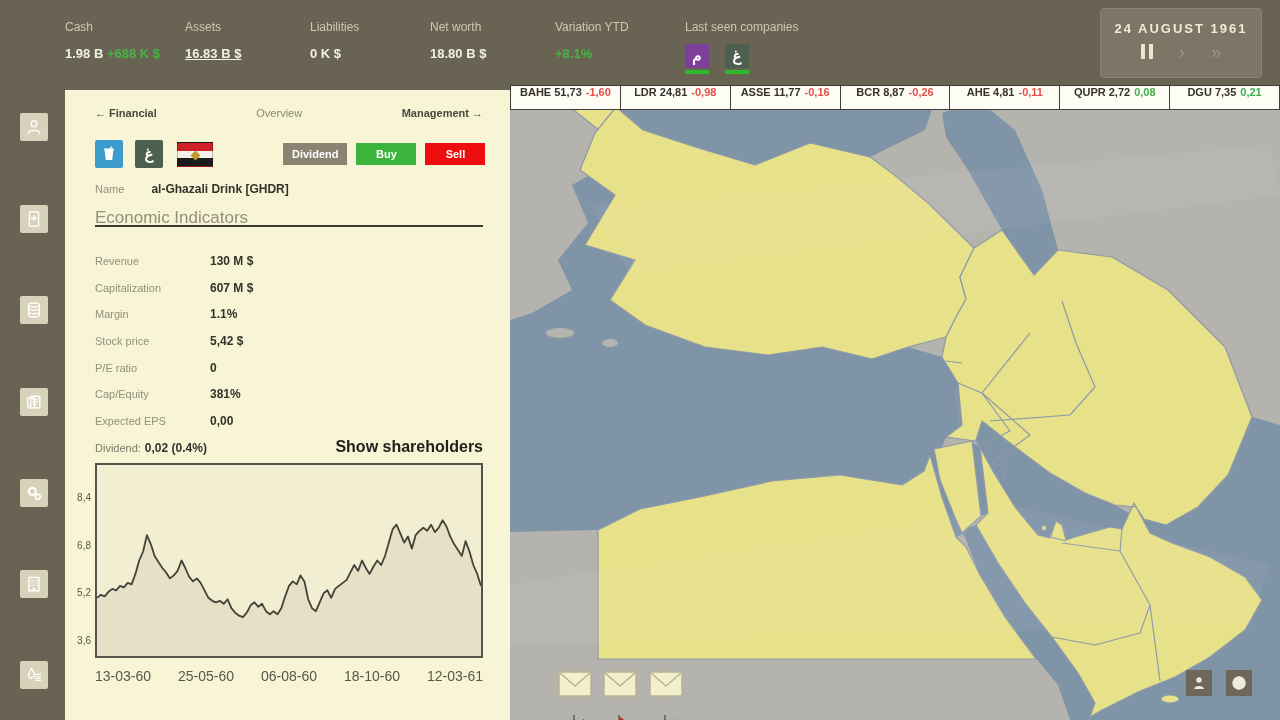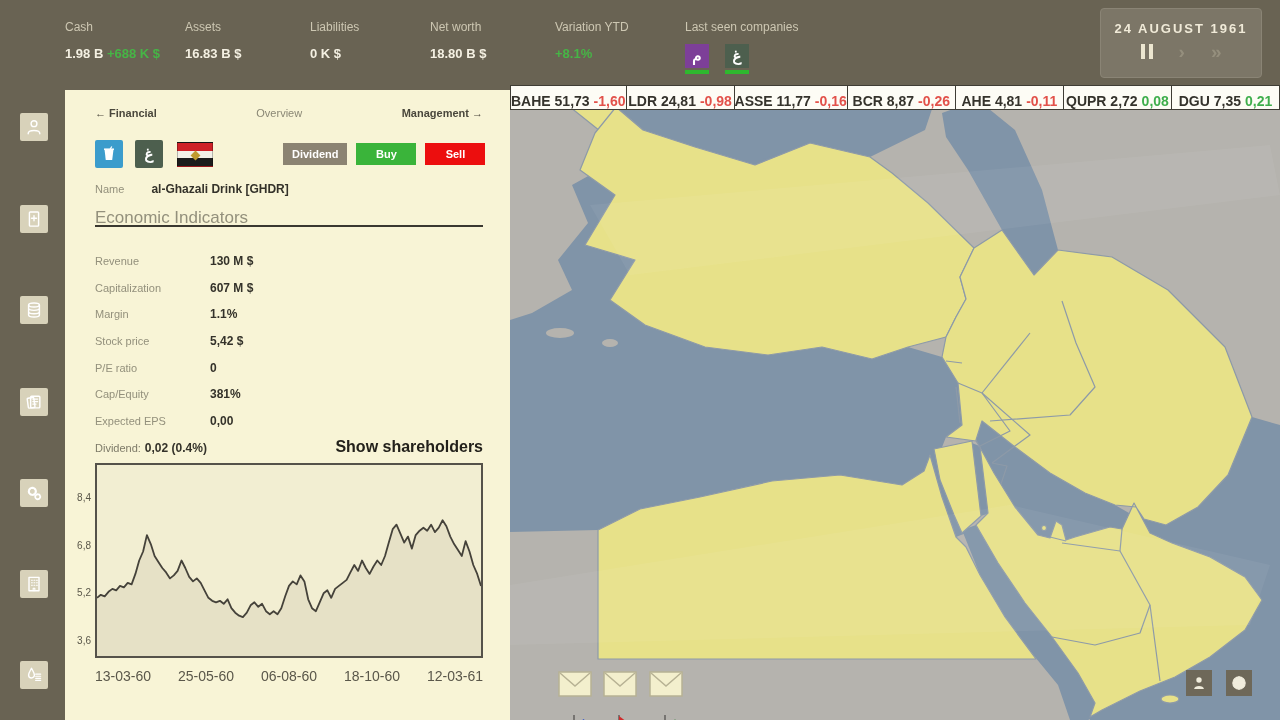--- a/index.html
+++ b/index.html
@@ -13,21 +13,21 @@
   html,body{width:1280px;height:720px;overflow:hidden;font-family:"Liberation Sans",sans-serif;background:var(--brown)}
   #stage{position:relative;width:1280px;height:720px}
 
   
   #topbar{position:absolute;left:0;top:0;width:1280px;height:90px;background:var(--brown);z-index:5}
   .stat{position:absolute;top:20px}
   .stat .lbl{font-size:12px;color:#cdc7b2;margin-bottom:12px}
   .stat .val{font-size:13px;font-weight:bold;color:#f4f0e2}
   .stat .val .delta{color:var(--green);font-weight:bold}
   .stat .val.pos{color:var(--green)}
-  .stat .val.und{cursor:pointer}
+  .stat .val.und{text-decoration:underline;cursor:pointer}
   #lastseen{position:absolute;left:685px;top:20px}
   #lastseen .lbl{font-size:12px;color:#cdc7b2;margin-bottom:10px}
   .chips{display:flex;gap:16px}
   .chip{width:24px;height:24px;display:flex;align-items:center;justify-content:center;
         color:#fff;font-size:15px;font-weight:bold;cursor:pointer}
   .chip-bar{width:24px;height:4px;background:#2eb82e;margin-top:2px}
   #datepanel{position:absolute;left:1100px;top:8px;width:162px;height:70px;background:var(--brown2);
              border:1px solid #8a8475;border-radius:4px;text-align:center;padding-top:12px}
   #datepanel .date{font-size:13px;font-weight:bold;letter-spacing:2px;color:#f0ead8}
   .timectrl{display:flex;justify-content:center;gap:26px;margin-top:8px;align-items:center}
@@ -73,22 +73,22 @@
   #chartwrap{position:absolute;left:30px;top:373px;width:388px;height:195px;background:var(--chartbg);
              border:2px solid #55524a}
   .ylab{position:absolute;right:100%;margin-right:6px;width:30px;text-align:right;font-size:10px;color:#5a574a}
   #xlabs{position:absolute;left:30px;top:578px;width:388px;display:flex;justify-content:space-between;
          font-size:14px;color:#5a574a}
 
   
   #map{position:absolute;left:510px;top:85px;width:770px;height:635px}
   #ticker{position:absolute;left:510px;top:85px;width:770px;height:25px;display:flex;z-index:6;
           border-top:1px solid #3f3d35;border-bottom:1px solid #3f3d35;background:var(--tickbg)}
-  .tcell{flex:1;border-right:1px solid #3f3d35;display:flex;align-items:flex-end;justify-content:center;
-         gap:4px;font-size:14px;font-weight:bold;color:#35332c;cursor:pointer;white-space:nowrap}
+  .tcell{flex:1;border-right:1px solid #3f3d35;display:flex;align-items:flex-start;justify-content:center;
+         gap:4px;font-size:11px;font-weight:bold;color:#35332c;cursor:pointer;white-space:nowrap}
   .tcell:first-child{border-left:1px solid #3f3d35}
   .tcell .chg.down{color:var(--red)} .tcell .chg.up{color:#3fae4c}
 
   .mail{position:absolute;width:34px;height:26px;cursor:pointer}
   .mail svg{width:34px;height:26px}
   .mflag{position:absolute;left:15px;top:15px;width:19px;height:13px;border:1px solid rgba(0,0,0,.35)}
   .flag-israel{background:linear-gradient(#fff 0 14%,#2a4fd0 14% 30%,#fff 30% 70%,#2a4fd0 70% 86%,#fff 86%);position:relative}
   .flag-israel::after{content:"";position:absolute;left:7px;top:4px;width:5px;height:5px;background:#2a4fd0;transform:rotate(45deg)}
   .flag-palestine{background:linear-gradient(#1e1e1e 0 33%,#fff 33% 66%,#2e8b45 66%);position:relative}
   .flag-palestine::before{content:"";position:absolute;left:0;top:0;border-top:6.5px solid transparent;

